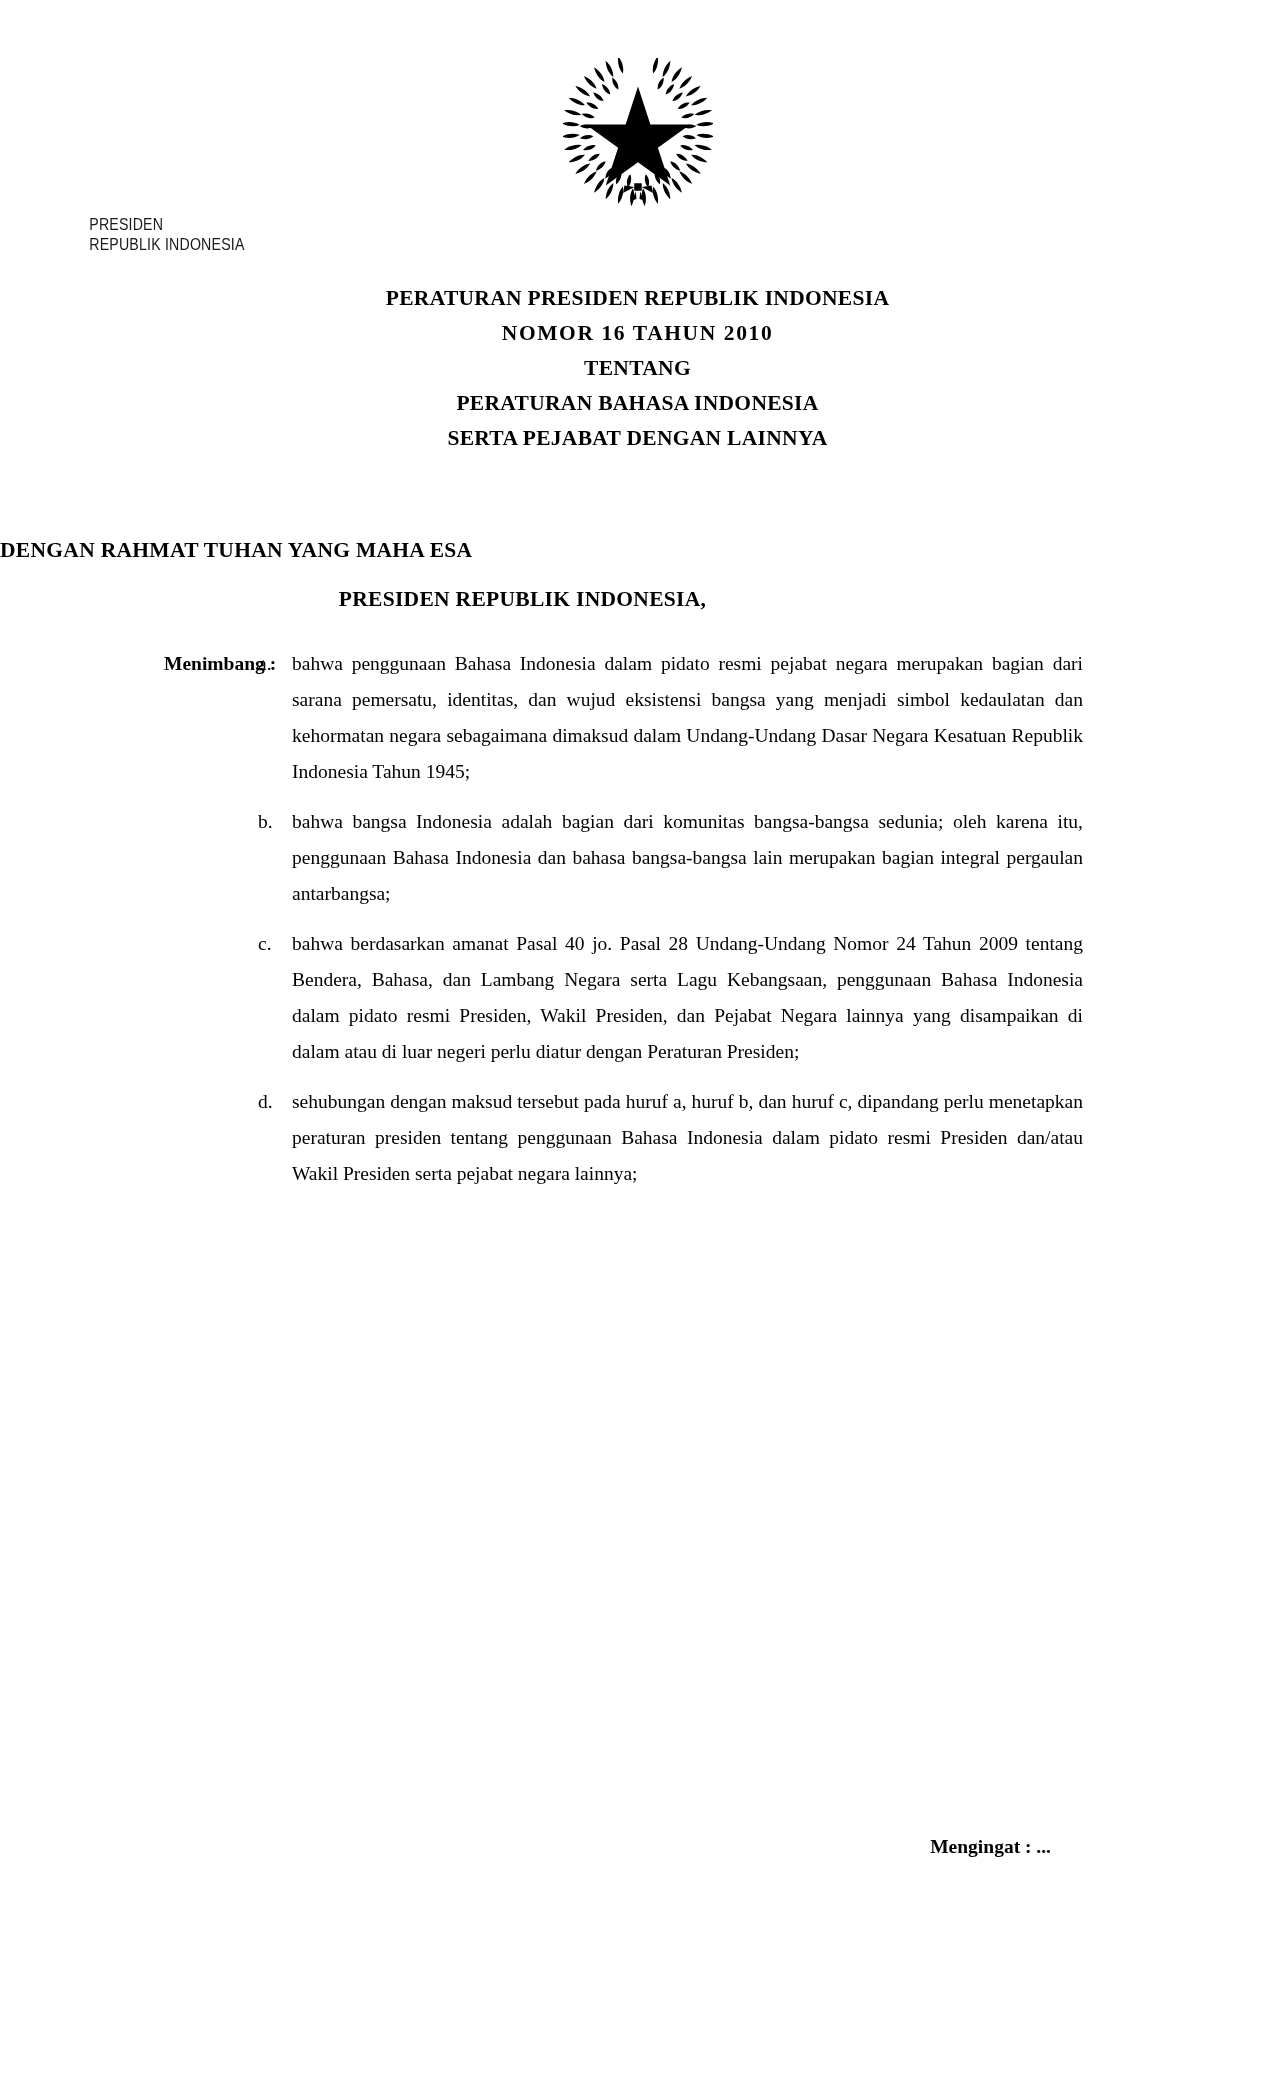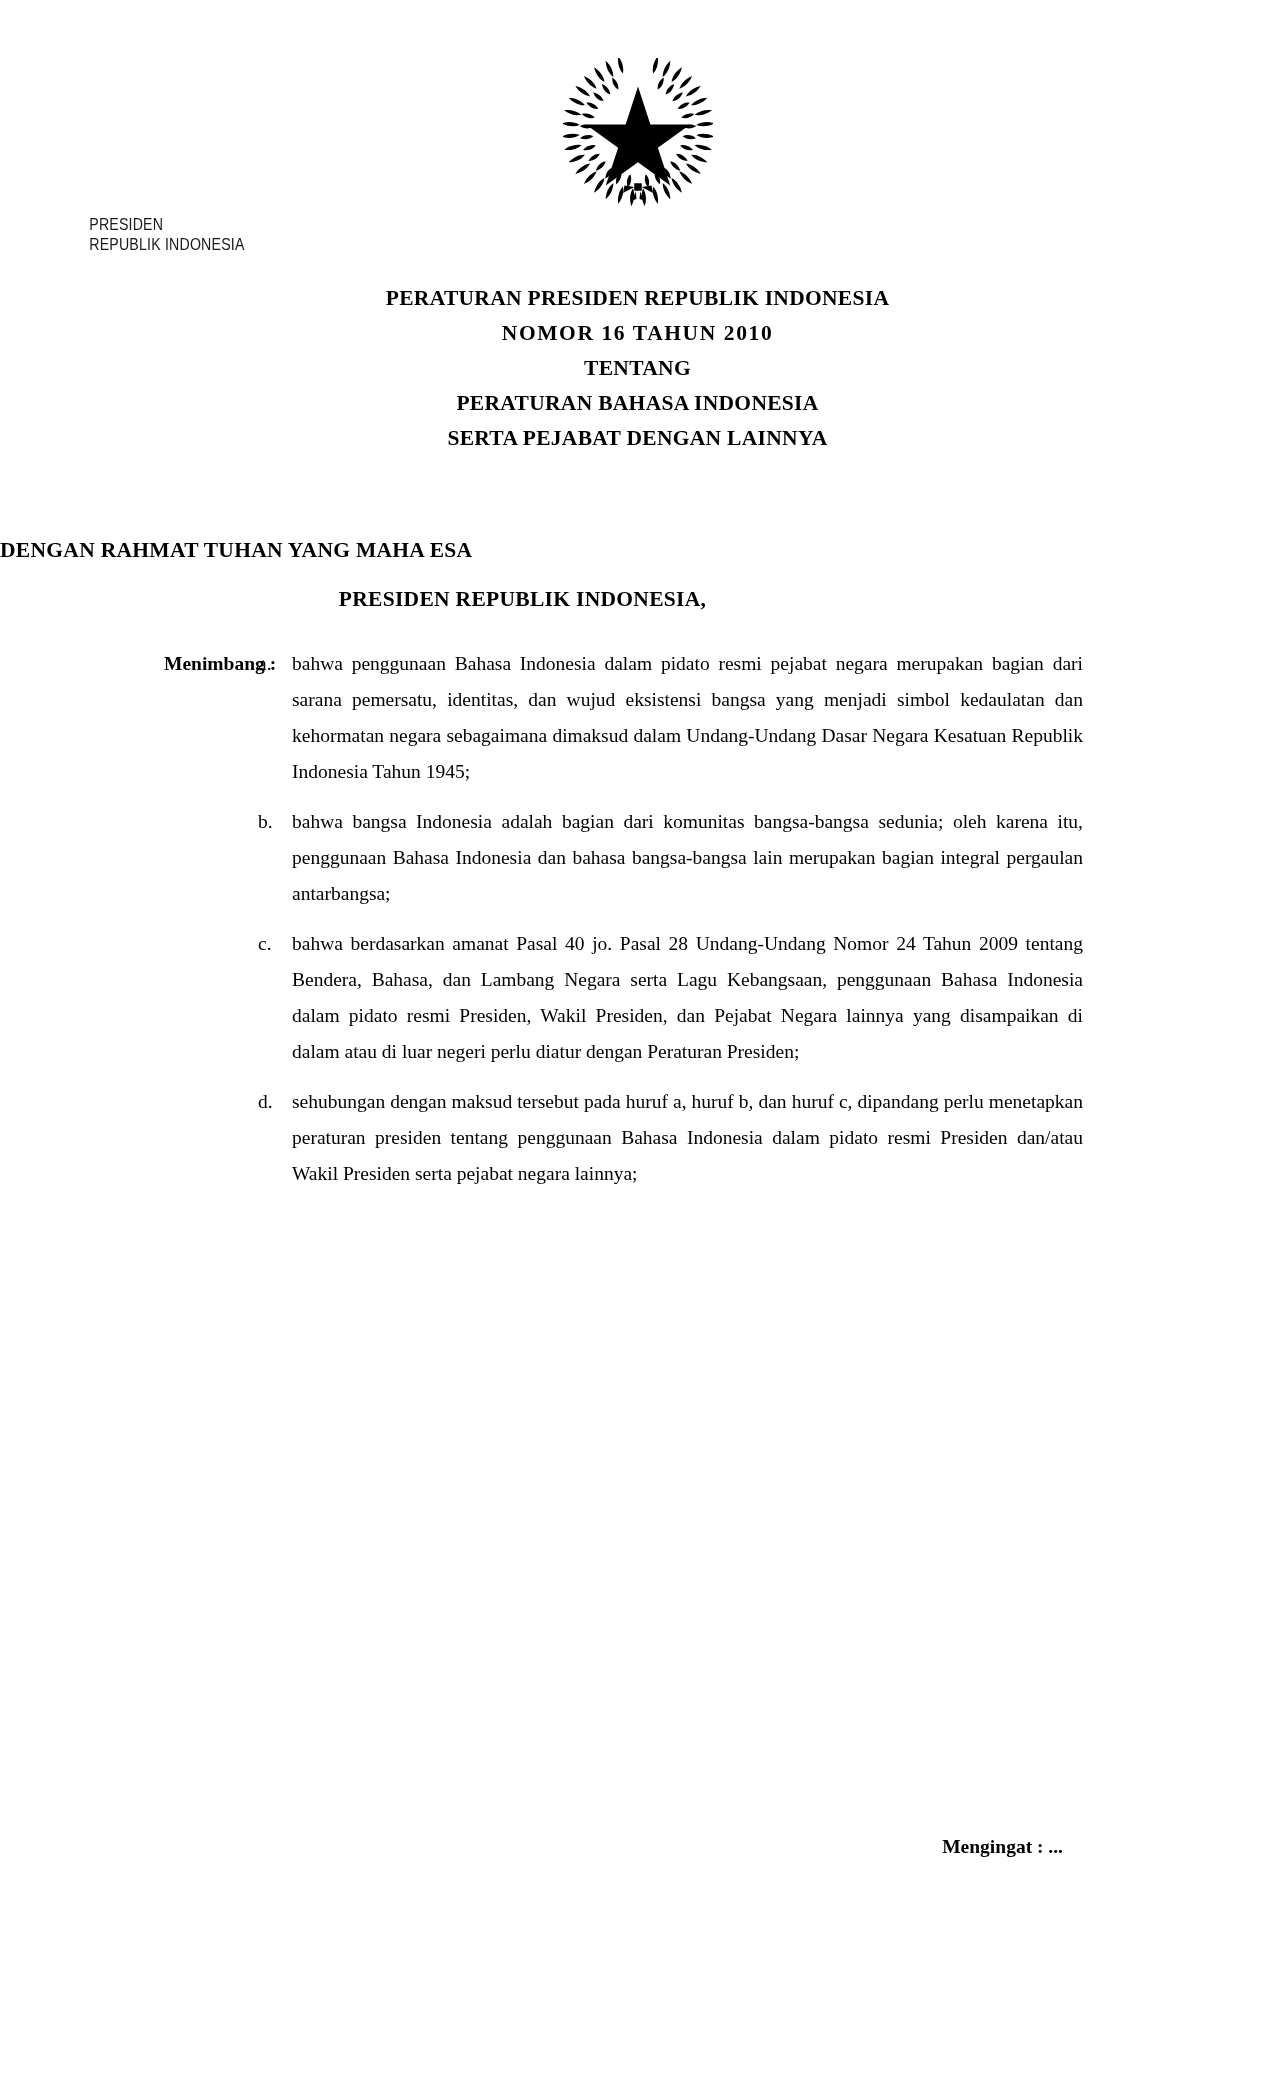--- a/index.html
+++ b/index.html
@@ -136,21 +136,21 @@
     text-align: left;
   }
   .cons-item p {
     margin: 1px;
   }
 
   
   .footer-note {
     position: absolute;
     top: 1832px;
-    left: 12px;
+    left: 0;
     width: 1213px;
     padding-right: 162px;
     box-sizing: border-box;
     text-align: right;
     font-weight: bold;
     font-size: 19.5px;
     line-height: 30px;
     white-space: nowrap;
   }
 </style>

